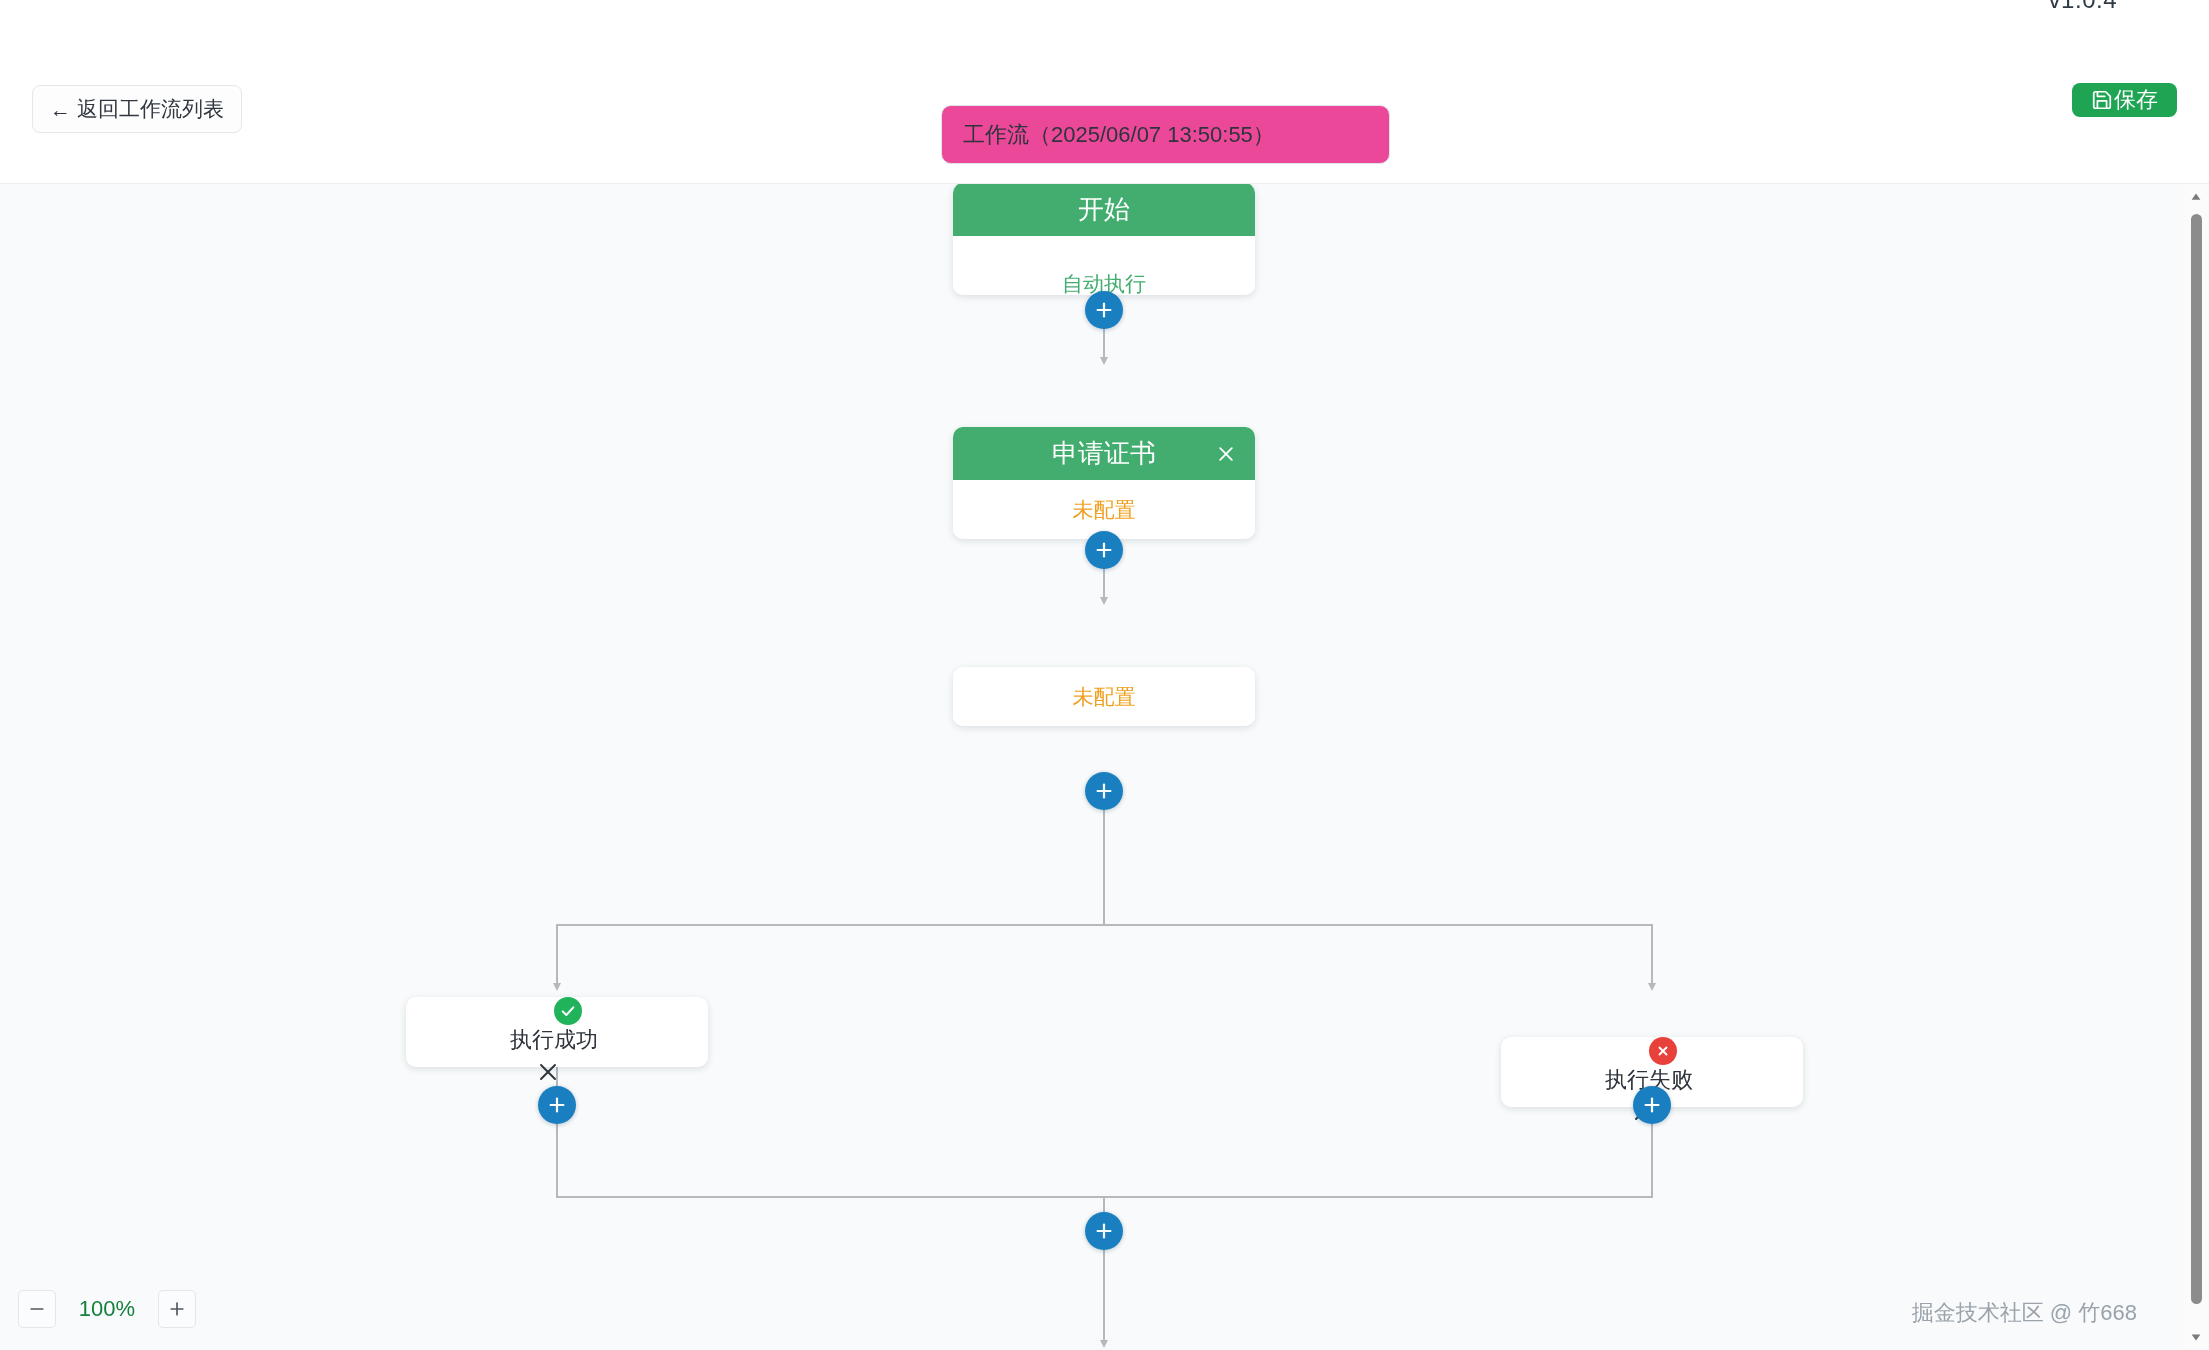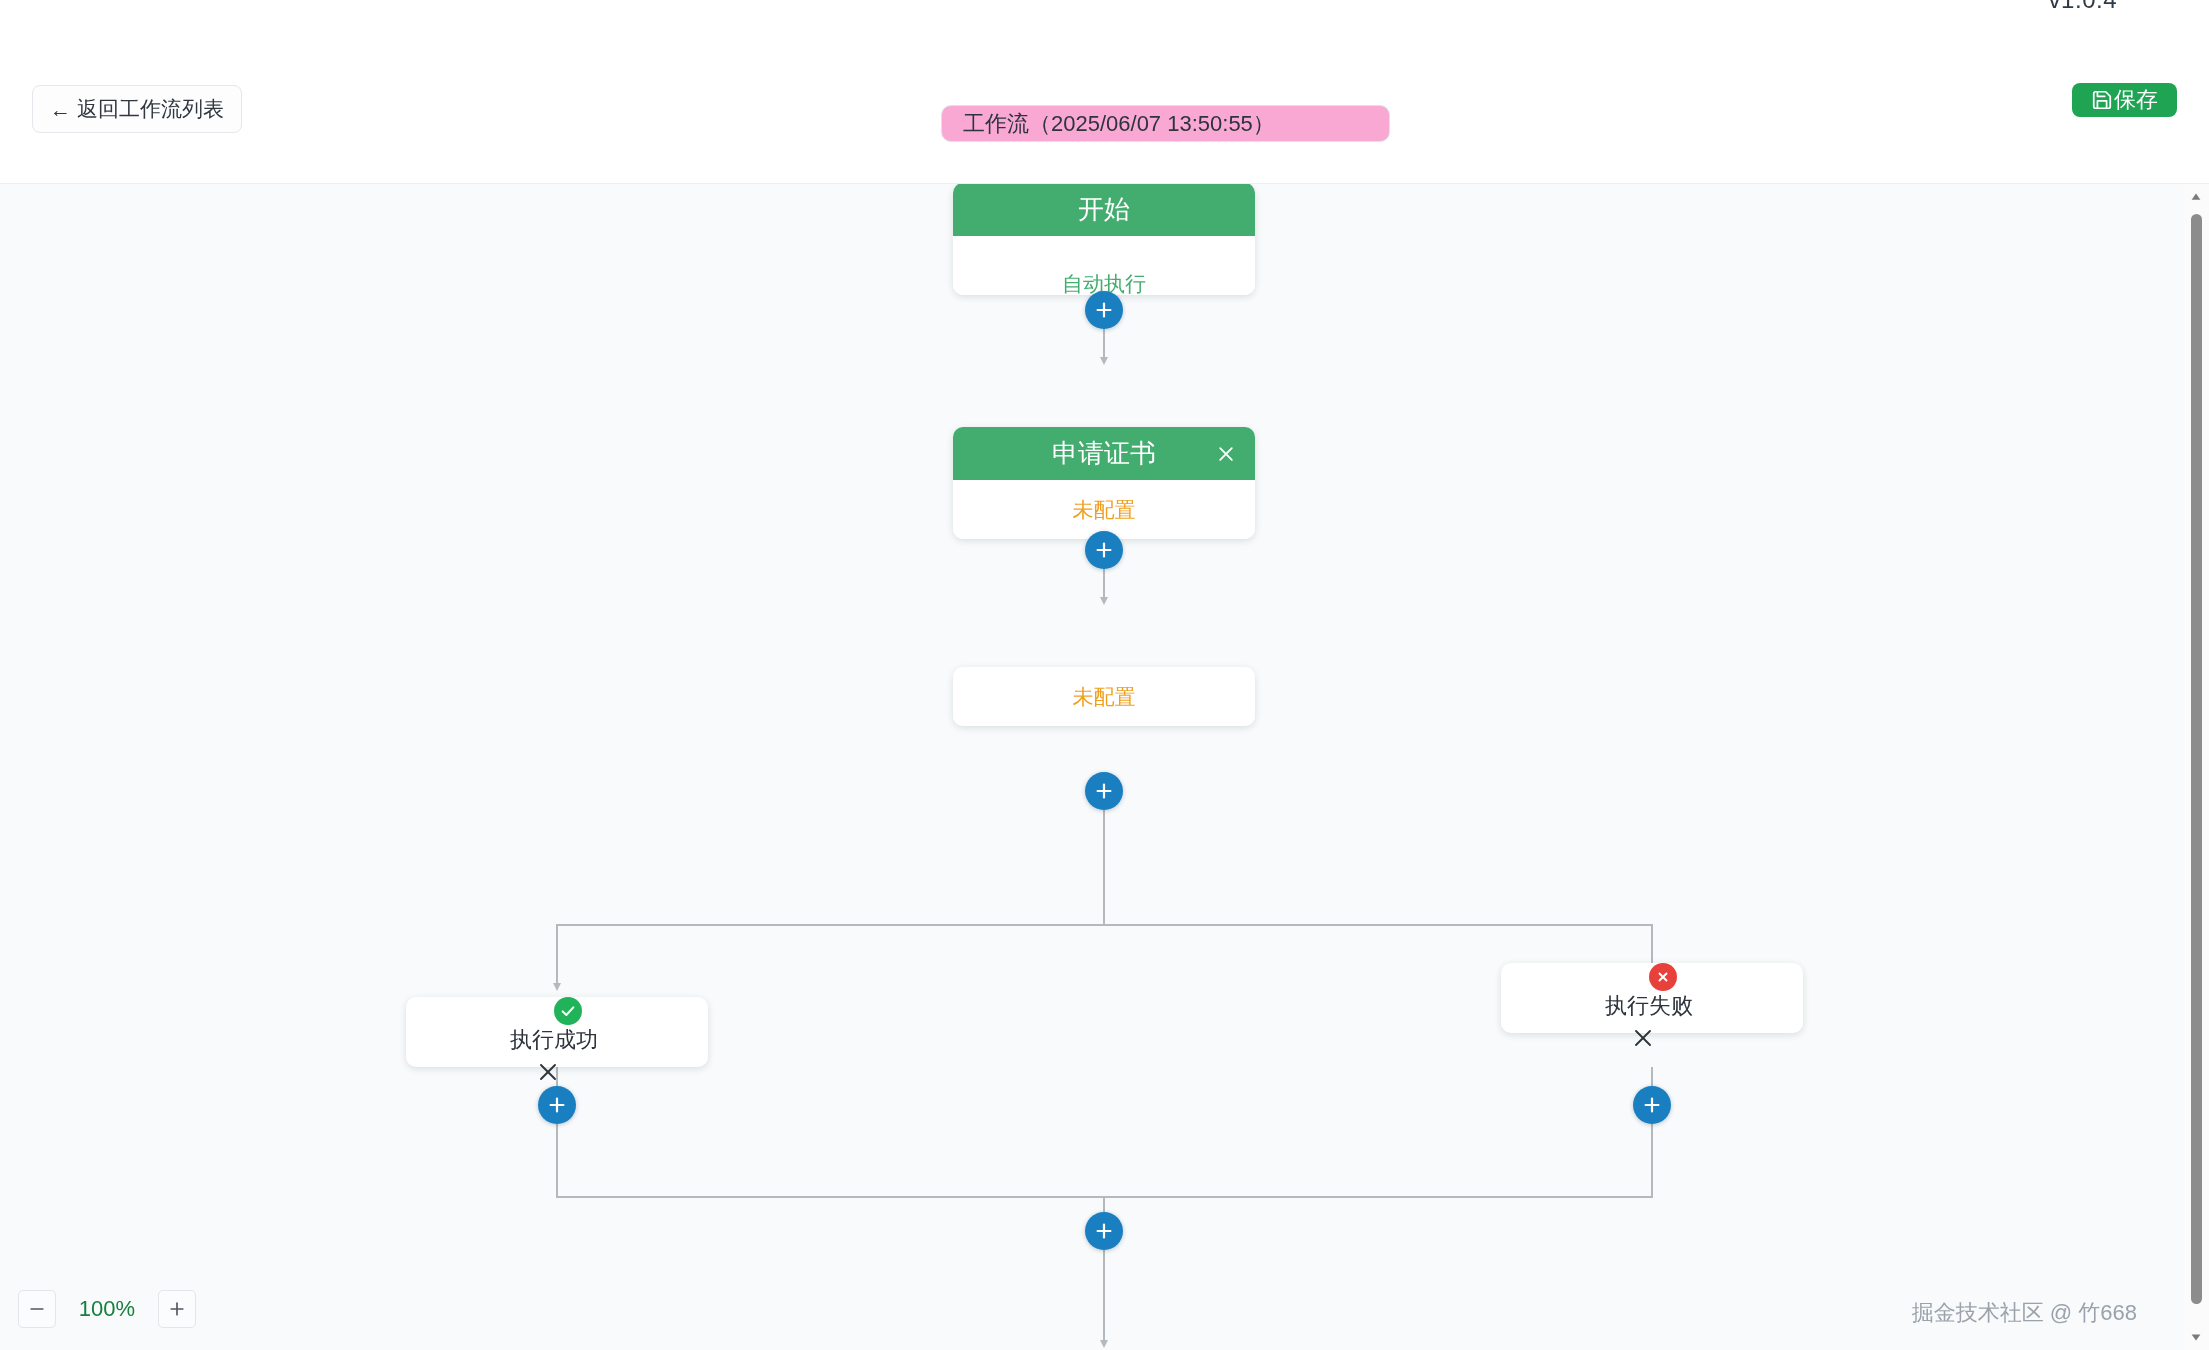--- a/index.html
+++ b/index.html
@@ -65,24 +65,24 @@
     cursor: pointer;
     white-space: nowrap;
   }
   .back-arrow { font-size: 21px; color: #30373f; line-height: 1; }
 
   .title-input {
     position: absolute;
     left: 941px;
     top: 83px;
     width: 449px;
-    height: 37px;
+    height: 59px;
     border: 1px solid #e0e4e8;
     border-radius: 10px;
-    background: #f9a8d4;
+    background: #ec4899;
     font-family: "Liberation Sans", "DejaVu Sans", sans-serif;
     font-size: 22px;
     color: #2e343c;
     padding: 0 21px;
     outline: none;
   }
 
   .save-button {
     position: absolute;
     right: 32px;
@@ -404,21 +404,21 @@
         </span>
         <span class="branch-label">执行成功</span>
         <span class="branch-close">
           <svg width="24" height="24" viewBox="0 0 24 24" fill="none" stroke="#2e343c" stroke-width="1.9" stroke-linecap="round">
             <line x1="5" y1="5" x2="19" y2="19"></line>
             <line x1="19" y1="5" x2="5" y2="19"></line>
           </svg>
         </span>
       </div>
 
-      <div class="branch-node" style="left:1501px; top:779px;">
+      <div class="branch-node" style="left:1501px; top:853px;">
         <span class="branch-status status-error">
           <svg width="14" height="14" viewBox="0 0 24 24" fill="none" stroke="#ffffff" stroke-width="3.2" stroke-linecap="round">
             <line x1="6" y1="6" x2="18" y2="18"></line>
             <line x1="18" y1="6" x2="6" y2="18"></line>
           </svg>
         </span>
         <span class="branch-label">执行失败</span>
         <span class="branch-close">
           <svg width="24" height="24" viewBox="0 0 24 24" fill="none" stroke="#2e343c" stroke-width="1.9" stroke-linecap="round">
             <line x1="5" y1="5" x2="19" y2="19"></line>

